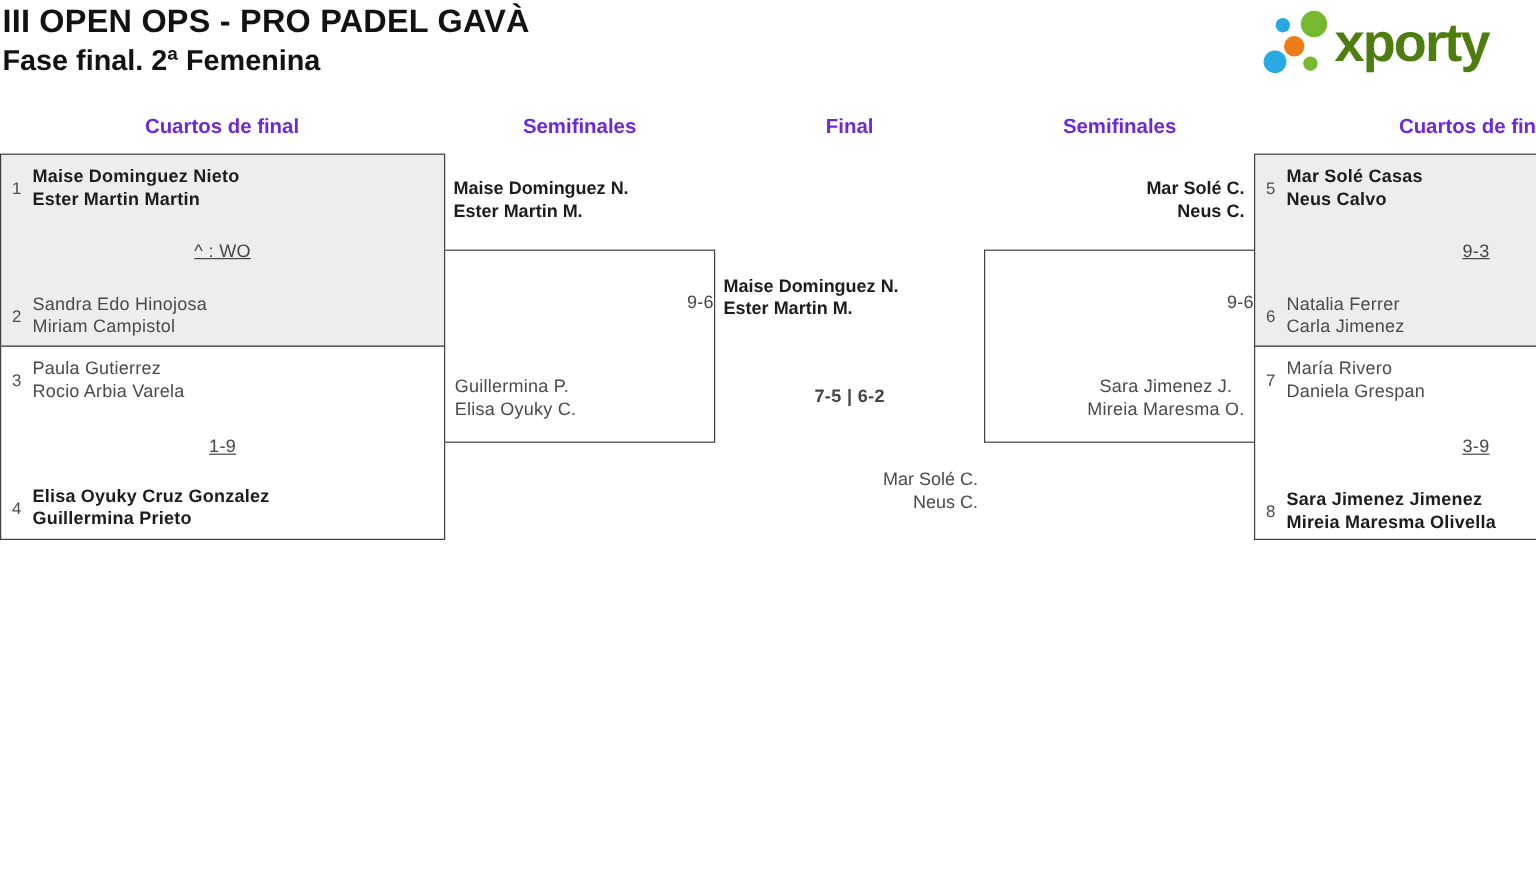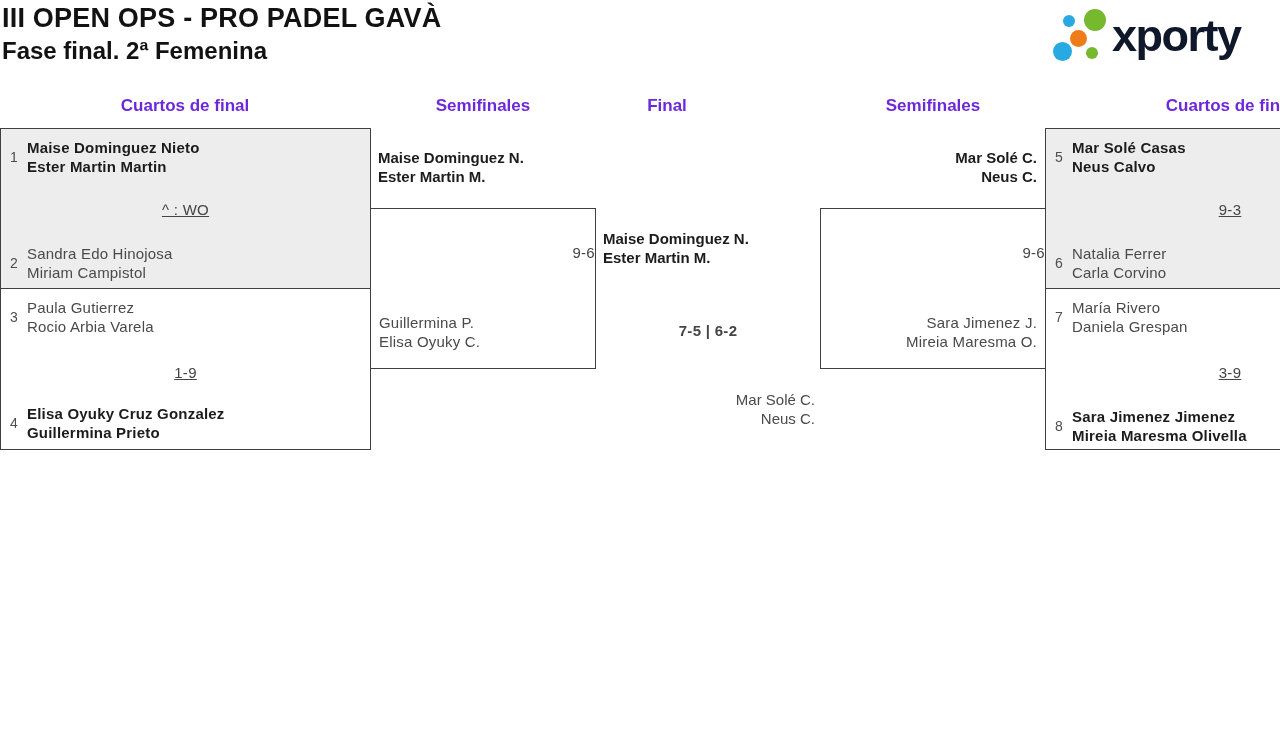--- a/index.html
+++ b/index.html
@@ -15,26 +15,26 @@
 
   
   .logo{position:absolute;left:1050px;top:3px;width:215px;height:68px;cursor:pointer;}
   .dot{position:absolute;border-radius:50%;}
   .dot-blue-sm  {left:13px;top:12px;width:12px;height:12px;background:#29a9e1;}
   .dot-green-lg {left:34px;top:6px;width:22px;height:22px;background:#76b82e;}
   .dot-orange   {left:20px;top:27px;width:17px;height:17px;background:#ee7d18;}
   .dot-blue-lg  {left:3px;top:39px;width:19px;height:19px;background:#29a9e1;}
   .dot-green-sm {left:36px;top:44px;width:12px;height:12px;background:#76b82e;}
   .logo-text{position:absolute;left:62px;top:7px;font-size:45px;font-weight:bold;
-             color:#0f172a;letter-spacing:-1.5px;}
+             color:#4d7c0f;letter-spacing:-1.5px;}
 
   
   .round-h{position:absolute;top:96px;transform:translateX(-50%);
            font-size:17px;font-weight:bold;color:#6d28d9;white-space:nowrap;}
-  .rh1{left:185px;} .rh2{left:483px;} .rh3{left:667px;} .rh4{left:933px;} .rh5{left:1230px;}
+  .rh1{left:185px;} .rh2{left:483px;} .rh3{left:708px;} .rh4{left:933px;} .rh5{left:1230px;}
 
   
   .card{position:absolute;border:1px solid #3f3f3f;background:#ffffff;box-sizing:border-box;}
   .card.shaded{background:#ededed;}
   .qf-l1{left:0px;top:128px;width:371px;height:161px;}
   .qf-l2{left:0px;top:288px;width:371px;height:162px;}
   .sf-l {left:370px;top:208px;width:226px;height:161px;}
   .sf-r {left:820px;top:208px;width:226px;height:161px;}
   .qf-r1{left:1045px;top:128px;width:370px;height:161px;}
   .qf-r2{left:1045px;top:288px;width:370px;height:162px;}
@@ -44,21 +44,21 @@
   .seed{width:14px;margin-right:6px;font-size:14px;color:#4d4d4d;text-align:center;flex:none;}
   .names{font-size:15px;line-height:19px;color:#4a4a4a;letter-spacing:.2px;white-space:nowrap;}
   .names.winner{font-weight:bold;color:#1c1c1c;}
   .score{position:absolute;left:0;width:100%;text-align:center;
          font-size:15px;color:#454545;letter-spacing:.3px;} .qf-l2 .score,.qf-r2 .score{top:363px;}
   .qf-l1 .score,.qf-r1 .score{top:200px;}
   .card .score{top:auto;}
   .score.in-qf{top:72px;text-decoration:underline;} .qf-l2 .score.in-qf,.qf-r2 .score.in-qf{top:75px;}
   .score.in-sf{top:35px;text-align:right;}
   .sf-loser{position:absolute;top:104px;left:8px;}
-  .sf-r .sf-loser{left:auto;right:8px;text-align:right;}
+  .sf-r .sf-loser{left:auto;right:8px;text-align:center;}
 
   
   .float-team{position:absolute;font-size:15px;line-height:19px;white-space:nowrap;}
   .float-team.winner{font-weight:bold;color:#1c1c1c;}
   .float-team.loser{color:#4a4a4a;}
   .sf-l-winner{left:378px;top:148px;}
   .sf-r-winner{right:243px;top:148px;text-align:right;}
   .final-winner{left:603px;top:229px;}
   .final-score{position:absolute;left:708px;top:322px;transform:translateX(-50%);
                font-size:15px;color:#454545;letter-spacing:.3px;white-space:nowrap;font-weight:bold;}
@@ -165,21 +165,21 @@
       <span class="names winner">
         <div>Mar Solé Casas</div>
         <div>Neus Calvo</div>
       </span>
     </div>
     <div class="score in-qf">9-3</div>
     <div class="team t-bottom">
       <span class="seed">6</span>
       <span class="names">
         <div>Natalia Ferrer</div>
-        <div>Carla Corvino</div>
+        <div>Carla Jimenez</div>
       </span>
     </div>
   </div>
 
   <div class="card qf-r2">
     <div class="team t-top">
       <span class="seed">7</span>
       <span class="names">
         <div>María Rivero</div>
         <div>Daniela Grespan</div>

